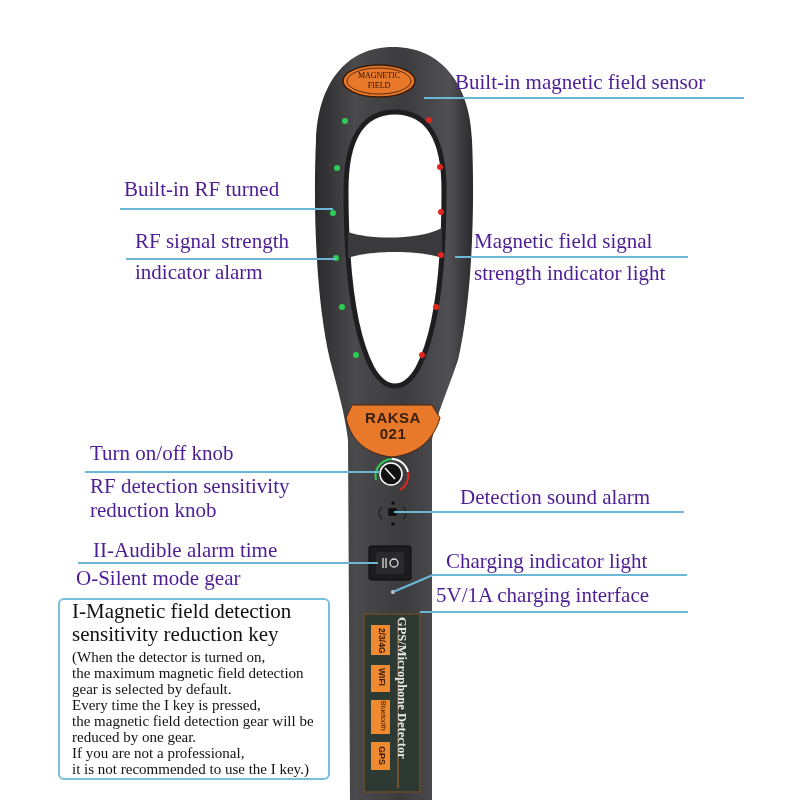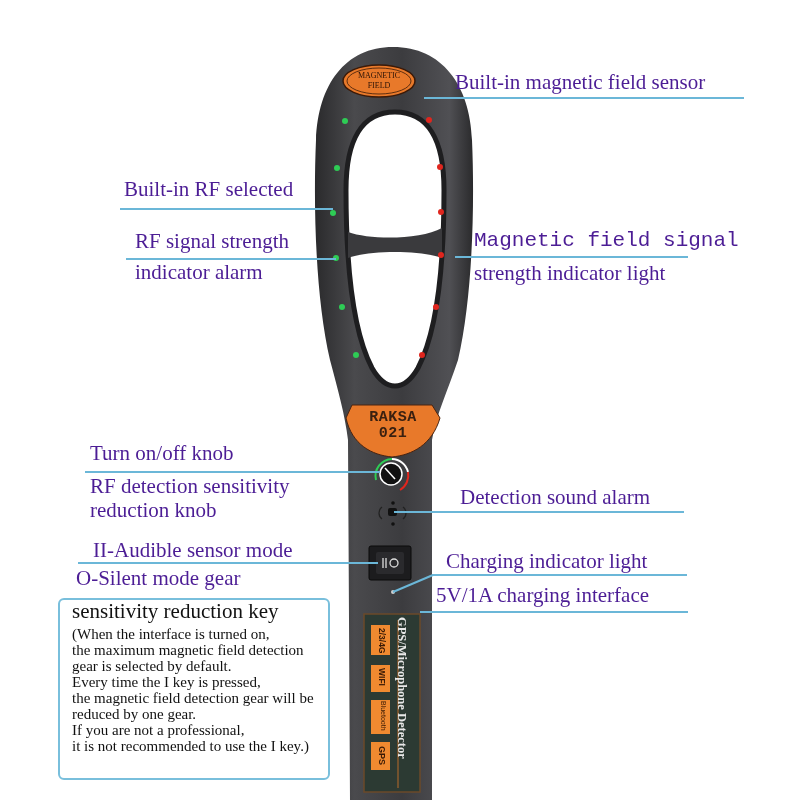--- a/index.html
+++ b/index.html
@@ -102,68 +102,69 @@
   <rect x="371" y="625" width="19" height="30" fill="#f08a30"></rect>
   <rect x="371" y="665" width="19" height="27" fill="#f08a30"></rect>
   <rect x="371" y="700" width="19" height="34" fill="#f08a30"></rect>
   <rect x="371" y="742" width="19" height="28" fill="#f08a30"></rect>
 </svg>
 
 <div class="abs" style="left:350px;top:71px;width:58px;text-align:center;font-size:8px;line-height:10px;color:#2a1206;">
   <div>MAGNETIC</div>
   <div>FIELD</div>
 </div>
-<div class="abs" style="left:350px;top:410px;width:86px;text-align:center;font-family:Liberation Mono, monospace;font-weight:bold;font-size:15px;line-height:16px;color:#3a2010;letter-spacing:0.5px;">
+<div class="abs" style="left:350px;top:410px;width:86px;text-align:center;font-family:Liberation Sans, sans-serif;font-weight:bold;font-size:15px;line-height:16px;color:#3a2010;letter-spacing:0.5px;">
   <div>RAKSA</div>
   <div>021</div>
 </div>
 <div class="abs" style="left:409px;top:617px;transform-origin:0 0;transform:rotate(90deg);white-space:nowrap;font-weight:bold;font-size:12.5px;color:#e8e8e8;">GPS/Microphone Detector</div>
 <div class="abs chip" style="left:387px;top:628px;transform-origin:0 0;transform:rotate(90deg);font-size:8.5px;color:#3a1a05;font-weight:bold;white-space:nowrap;">2/3/4G</div>
 <div class="abs chip" style="left:387px;top:668px;transform-origin:0 0;transform:rotate(90deg);font-size:8.5px;color:#3a1a05;font-weight:bold;white-space:nowrap;">WIFI</div>
 <div class="abs chip" style="left:387px;top:701px;transform-origin:0 0;transform:rotate(90deg);font-size:7px;color:#3a1a05;white-space:nowrap;">Bluetooth</div>
 <div class="abs chip" style="left:387px;top:746px;transform-origin:0 0;transform:rotate(90deg);font-size:9px;color:#3a1a05;font-weight:bold;white-space:nowrap;">GPS</div>
 
 <div class="label" style="left:455px;top:70px;">Built-in magnetic field sensor</div>
 <div class="leader" style="left:424px;top:97px;width:320px;"></div>
 
-<div class="label" style="left:124px;top:177px;">Built-in RF selected</div>
+<div class="label" style="left:124px;top:177px;">Built-in RF turned</div>
 <div class="leader" style="left:120px;top:208px;width:213px;"></div>
 
 <div class="label" style="left:135px;top:229px;">RF signal strength</div>
 <div class="leader" style="left:126px;top:258px;width:210px;"></div>
 <div class="label" style="left:135px;top:260px;">indicator alarm</div>
 
-<div class="label" style="left:474px;top:229px;font-family:Liberation Mono, monospace;">Magnetic field signal</div>
+<div class="label" style="left:474px;top:229px;">Magnetic field signal</div>
 <div class="leader" style="left:455px;top:256px;width:233px;"></div>
 <div class="label" style="left:474px;top:261px;">strength indicator light</div>
 
 <div class="label" style="left:90px;top:441px;">Turn on/off knob</div>
 <div class="leader" style="left:85px;top:471px;width:295px;"></div>
 <div class="label" style="left:90px;top:474px;">RF detection sensitivity</div>
 <div class="label" style="left:90px;top:498px;">reduction knob</div>
 
 <div class="label" style="left:460px;top:485px;">Detection sound alarm</div>
 <div class="leader" style="left:394px;top:511px;width:290px;"></div>
 
-<div class="label" style="left:93px;top:538px;">II-Audible sensor mode</div>
+<div class="label" style="left:93px;top:538px;">II-Audible alarm time</div>
 <div class="leader" style="left:78px;top:562px;width:300px;"></div>
 <div class="label" style="left:76px;top:566px;">O-Silent mode gear</div>
 
 <div class="label" style="left:446px;top:549px;">Charging indicator light</div>
 <div class="leader" style="left:432px;top:574px;width:255px;"></div>
 <svg class="abs" style="left:390px;top:570px;" width="50" height="26">
     <line x1="3" y1="22" x2="43" y2="5" stroke="#6bb7d8" stroke-width="2"></line>
   </svg>
 <div class="label" style="left:436px;top:583px;">5V/1A charging interface</div>
 <div class="leader" style="left:420px;top:611px;width:268px;"></div>
 
 <div class="infobox">
+  <div class="title">I-Magnetic field detection</div>
   <div class="title">sensitivity reduction key</div>
   <div class="body">
-    <div>(When the interface is turned on,</div>
+    <div>(When the detector is turned on,</div>
     <div>the maximum magnetic field detection</div>
     <div>gear is selected by default.</div>
     <div>Every time the I key is pressed,</div>
     <div>the magnetic field detection gear will be</div>
     <div>reduced by one gear.</div>
     <div>If you are not a professional,</div>
     <div>it is not recommended to use the I key.)</div>
   </div>
 </div>
 

